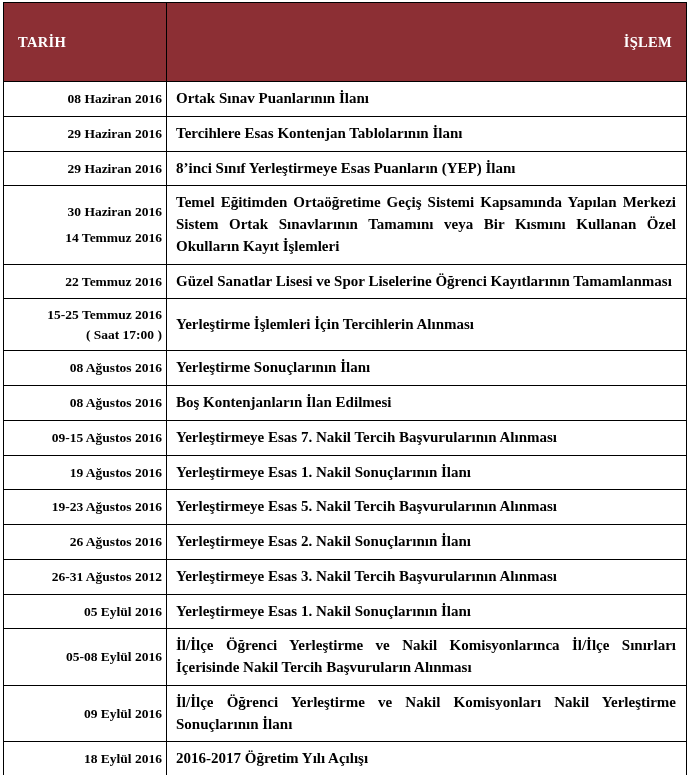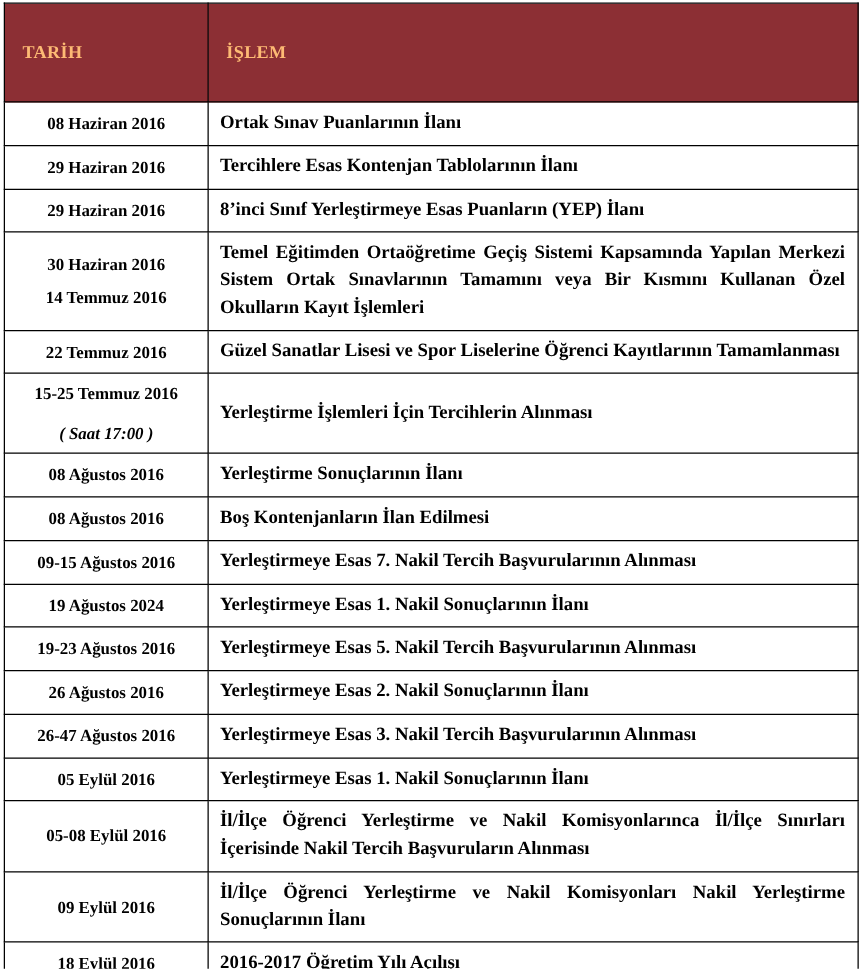--- a/index.html
+++ b/index.html
@@ -28,39 +28,39 @@
   table.schedule col.c-desc { width: 520px; }
 
   table.schedule th,
   table.schedule td {
     border: 1px solid #000000;
     vertical-align: middle;
   }
 
   thead th {
     background: #8c2f34;
-    color: #fdba74;
+    color: #ffffff;
     height: 78px;
     font-size: 14.5px;
     font-weight: bold;
     letter-spacing: 0.3px;
     padding: 0 14px;
     text-align: left;
   }
   thead th.head-date {
     text-align: left;
     padding-left: 14px;
   }
   thead th.head-desc {
     text-align: left;
     padding-left: 14px;
   }
 
   td.date-cell {
-    text-align: center;
+    text-align: right;
     font-size: 13.5px;
     font-weight: bold;
     padding: 6px 4px;
     line-height: 1.45;
   }
   td.desc-cell {
     text-align: justify;
     text-align-last: left;
     font-size: 15px;
     font-weight: bold;
@@ -78,21 +78,21 @@
 
 <div class="page">
   <table class="schedule">
     <colgroup>
       <col class="c-date">
       <col class="c-desc">
     </colgroup>
     <thead>
       <tr>
         <th class="head-date" style="background: rgb(140, 47, 52);">TARİH</th>
-        <th class="head-desc" style="background: rgb(140, 47, 52);">İŞLEM</th>
+        <th class="head-desc" style="background: rgb(140, 47, 52); text-align: right;">İŞLEM</th>
       </tr>
     </thead>
     <tbody id="table-body">
         <tr>
           <td class="date-cell">
             <span class="date-line">08 Haziran 2016</span>
           </td>
           <td class="desc-cell">Ortak Sınav Puanlarının İlanı</td>
         </tr>
         <tr>
@@ -116,21 +116,21 @@
         </tr>
         <tr>
           <td class="date-cell">
             <span class="date-line">22 Temmuz 2016</span>
           </td>
           <td class="desc-cell justify">Güzel Sanatlar Lisesi ve Spor Liselerine Öğrenci Kayıtlarının Tamamlanması</td>
         </tr>
         <tr>
           <td class="date-cell">
             <span class="date-line">15-25 Temmuz 2016</span>
-            <span class="date-line" style="margin-top: 12px; font-style: italic;">( Saat 17:00 )</span>
+            <span class="date-line" style="margin-top: 0px;">( Saat 17:00 )</span>
           </td>
           <td class="desc-cell">Yerleştirme İşlemleri İçin Tercihlerin Alınması</td>
         </tr>
         <tr>
           <td class="date-cell">
             <span class="date-line">08 Ağustos 2016</span>
           </td>
           <td class="desc-cell">Yerleştirme Sonuçlarının İlanı</td>
         </tr>
         <tr>
@@ -140,39 +140,39 @@
           <td class="desc-cell">Boş Kontenjanların İlan Edilmesi</td>
         </tr>
         <tr>
           <td class="date-cell">
             <span class="date-line">09-15 Ağustos 2016</span>
           </td>
           <td class="desc-cell">Yerleştirmeye Esas 7. Nakil Tercih Başvurularının Alınması</td>
         </tr>
         <tr>
           <td class="date-cell">
-            <span class="date-line">19 Ağustos 2024</span>
+            <span class="date-line">19 Ağustos 2016</span>
           </td>
           <td class="desc-cell">Yerleştirmeye Esas 1. Nakil Sonuçlarının İlanı</td>
         </tr>
         <tr>
           <td class="date-cell">
             <span class="date-line">19-23 Ağustos 2016</span>
           </td>
           <td class="desc-cell">Yerleştirmeye Esas 5. Nakil Tercih Başvurularının Alınması</td>
         </tr>
         <tr>
           <td class="date-cell">
             <span class="date-line">26 Ağustos 2016</span>
           </td>
           <td class="desc-cell">Yerleştirmeye Esas 2. Nakil Sonuçlarının İlanı</td>
         </tr>
         <tr>
           <td class="date-cell">
-            <span class="date-line">26-47 Ağustos 2016</span>
+            <span class="date-line">26-31 Ağustos 2012</span>
           </td>
           <td class="desc-cell">Yerleştirmeye Esas 3. Nakil Tercih Başvurularının Alınması</td>
         </tr>
         <tr>
           <td class="date-cell">
             <span class="date-line">05 Eylül 2016</span>
           </td>
           <td class="desc-cell">Yerleştirmeye Esas 1. Nakil Sonuçlarının İlanı</td>
         </tr>
         <tr>

